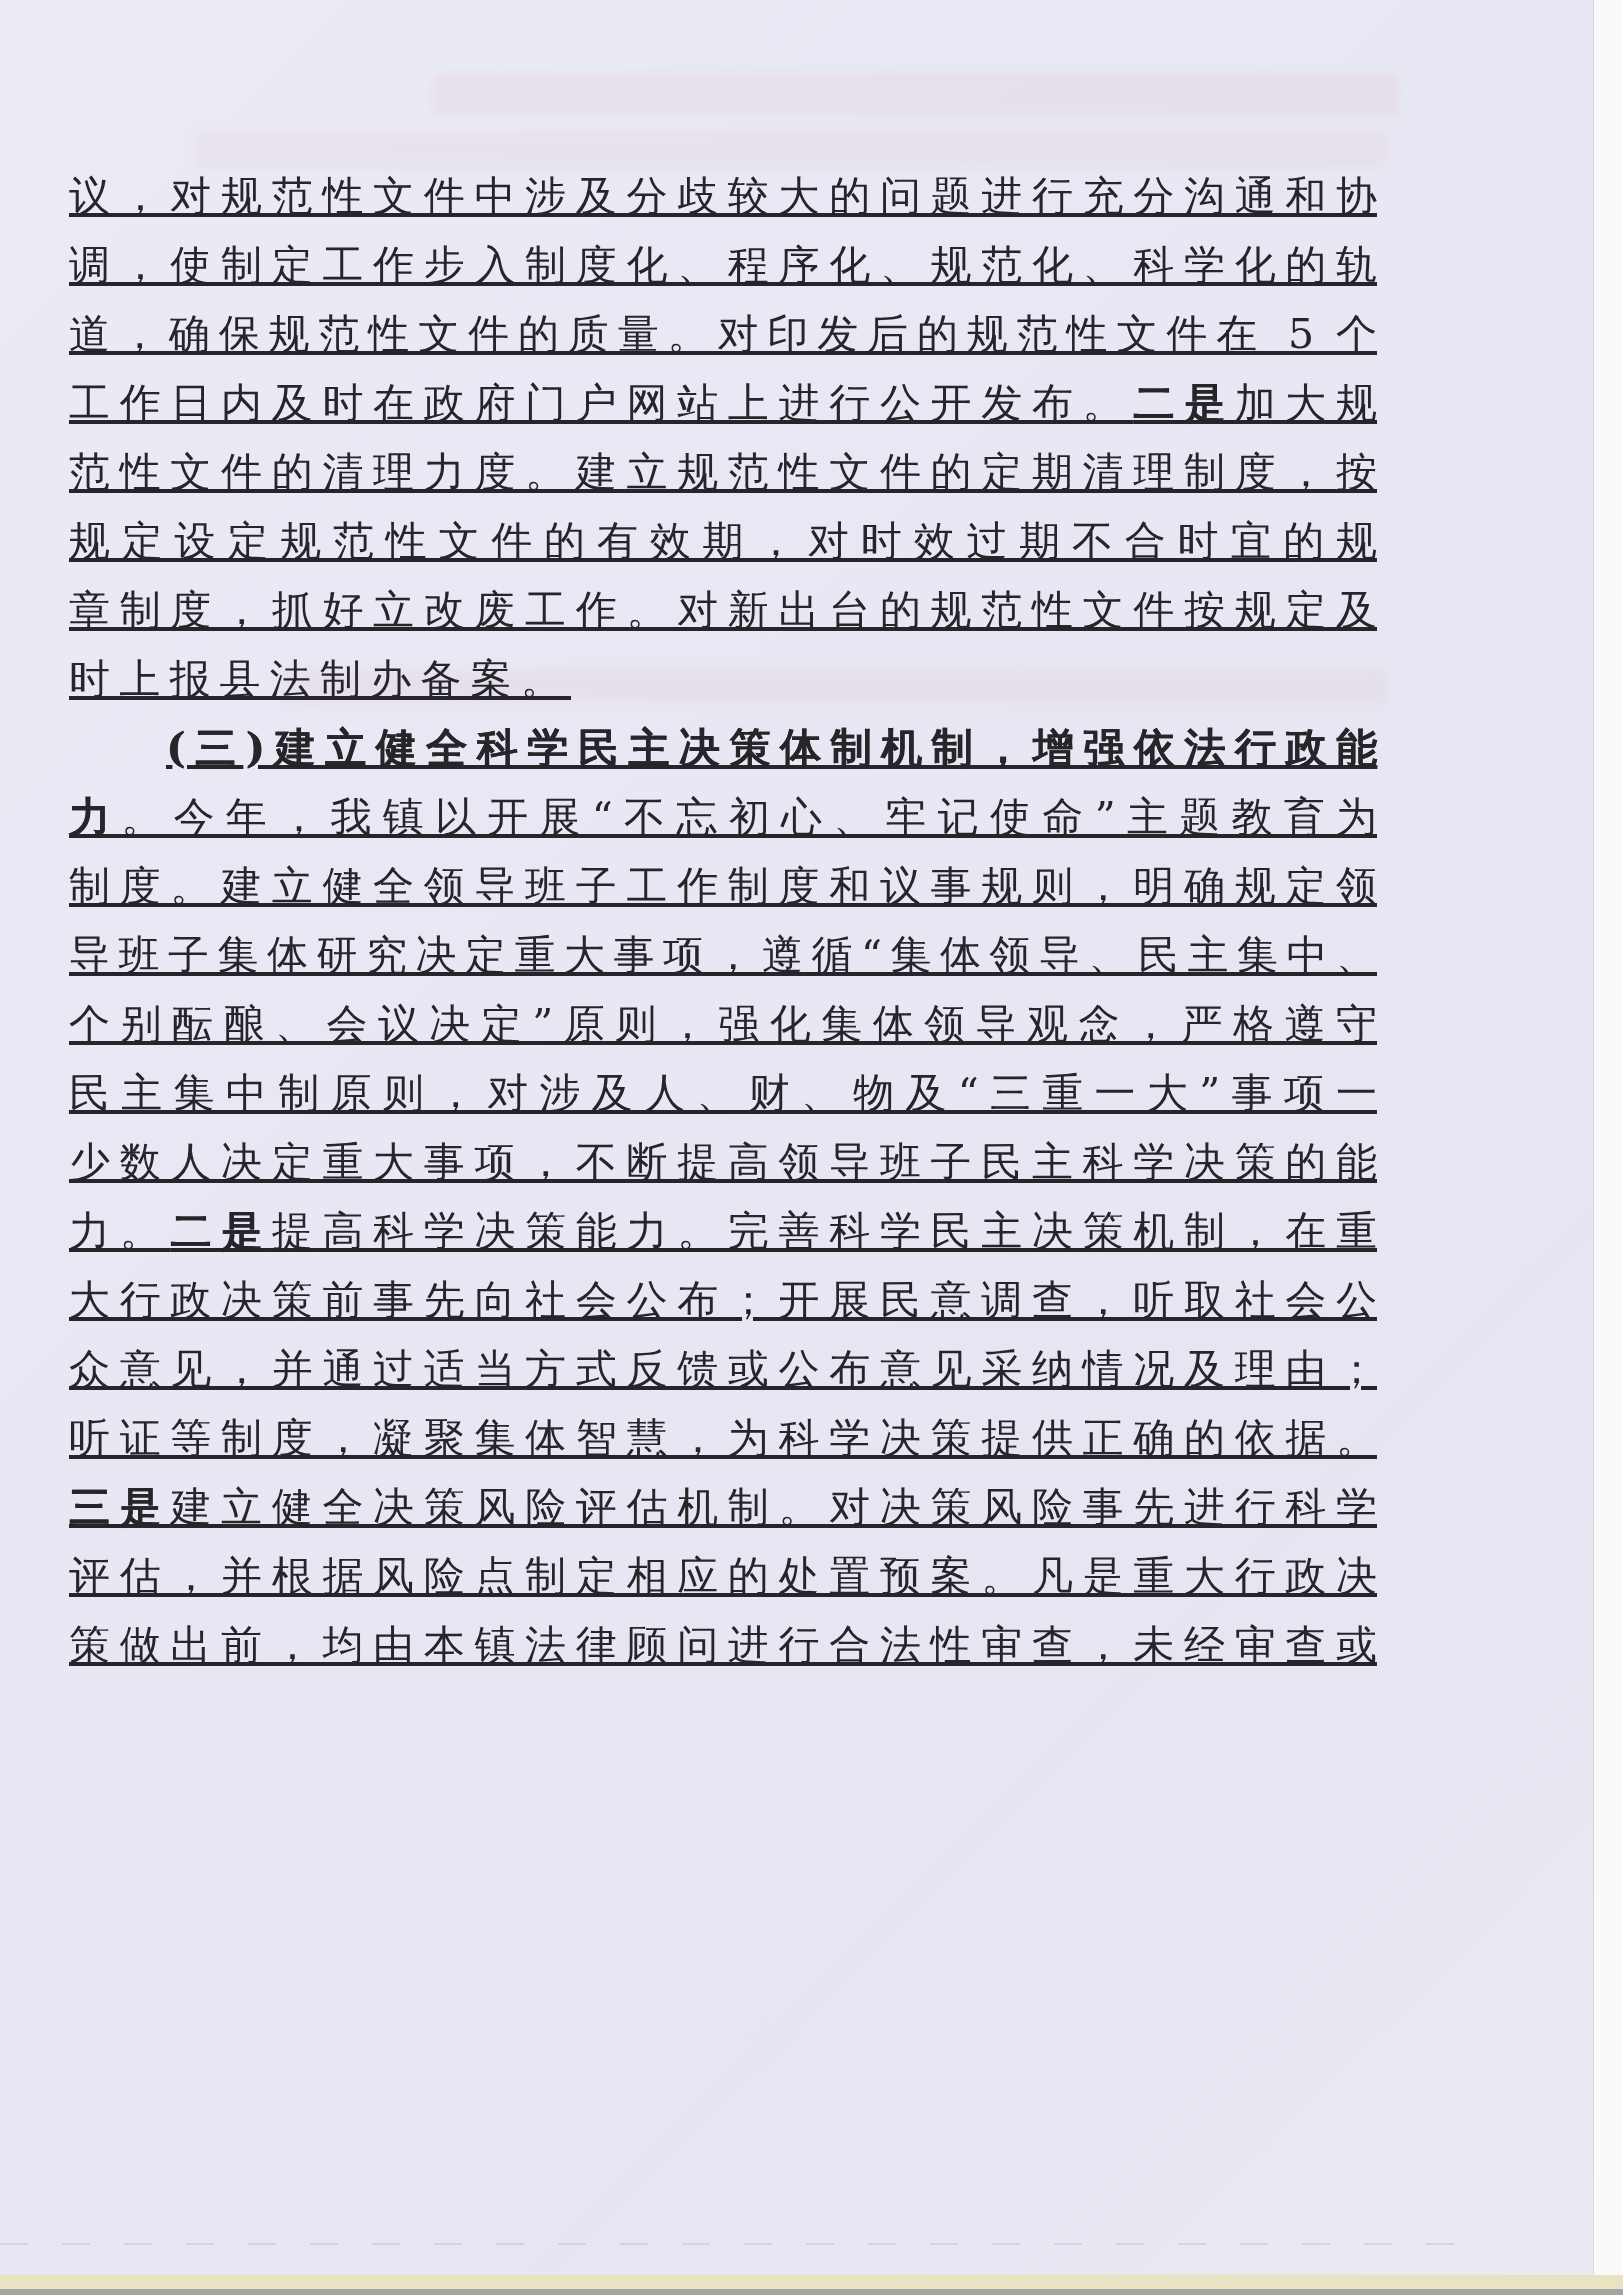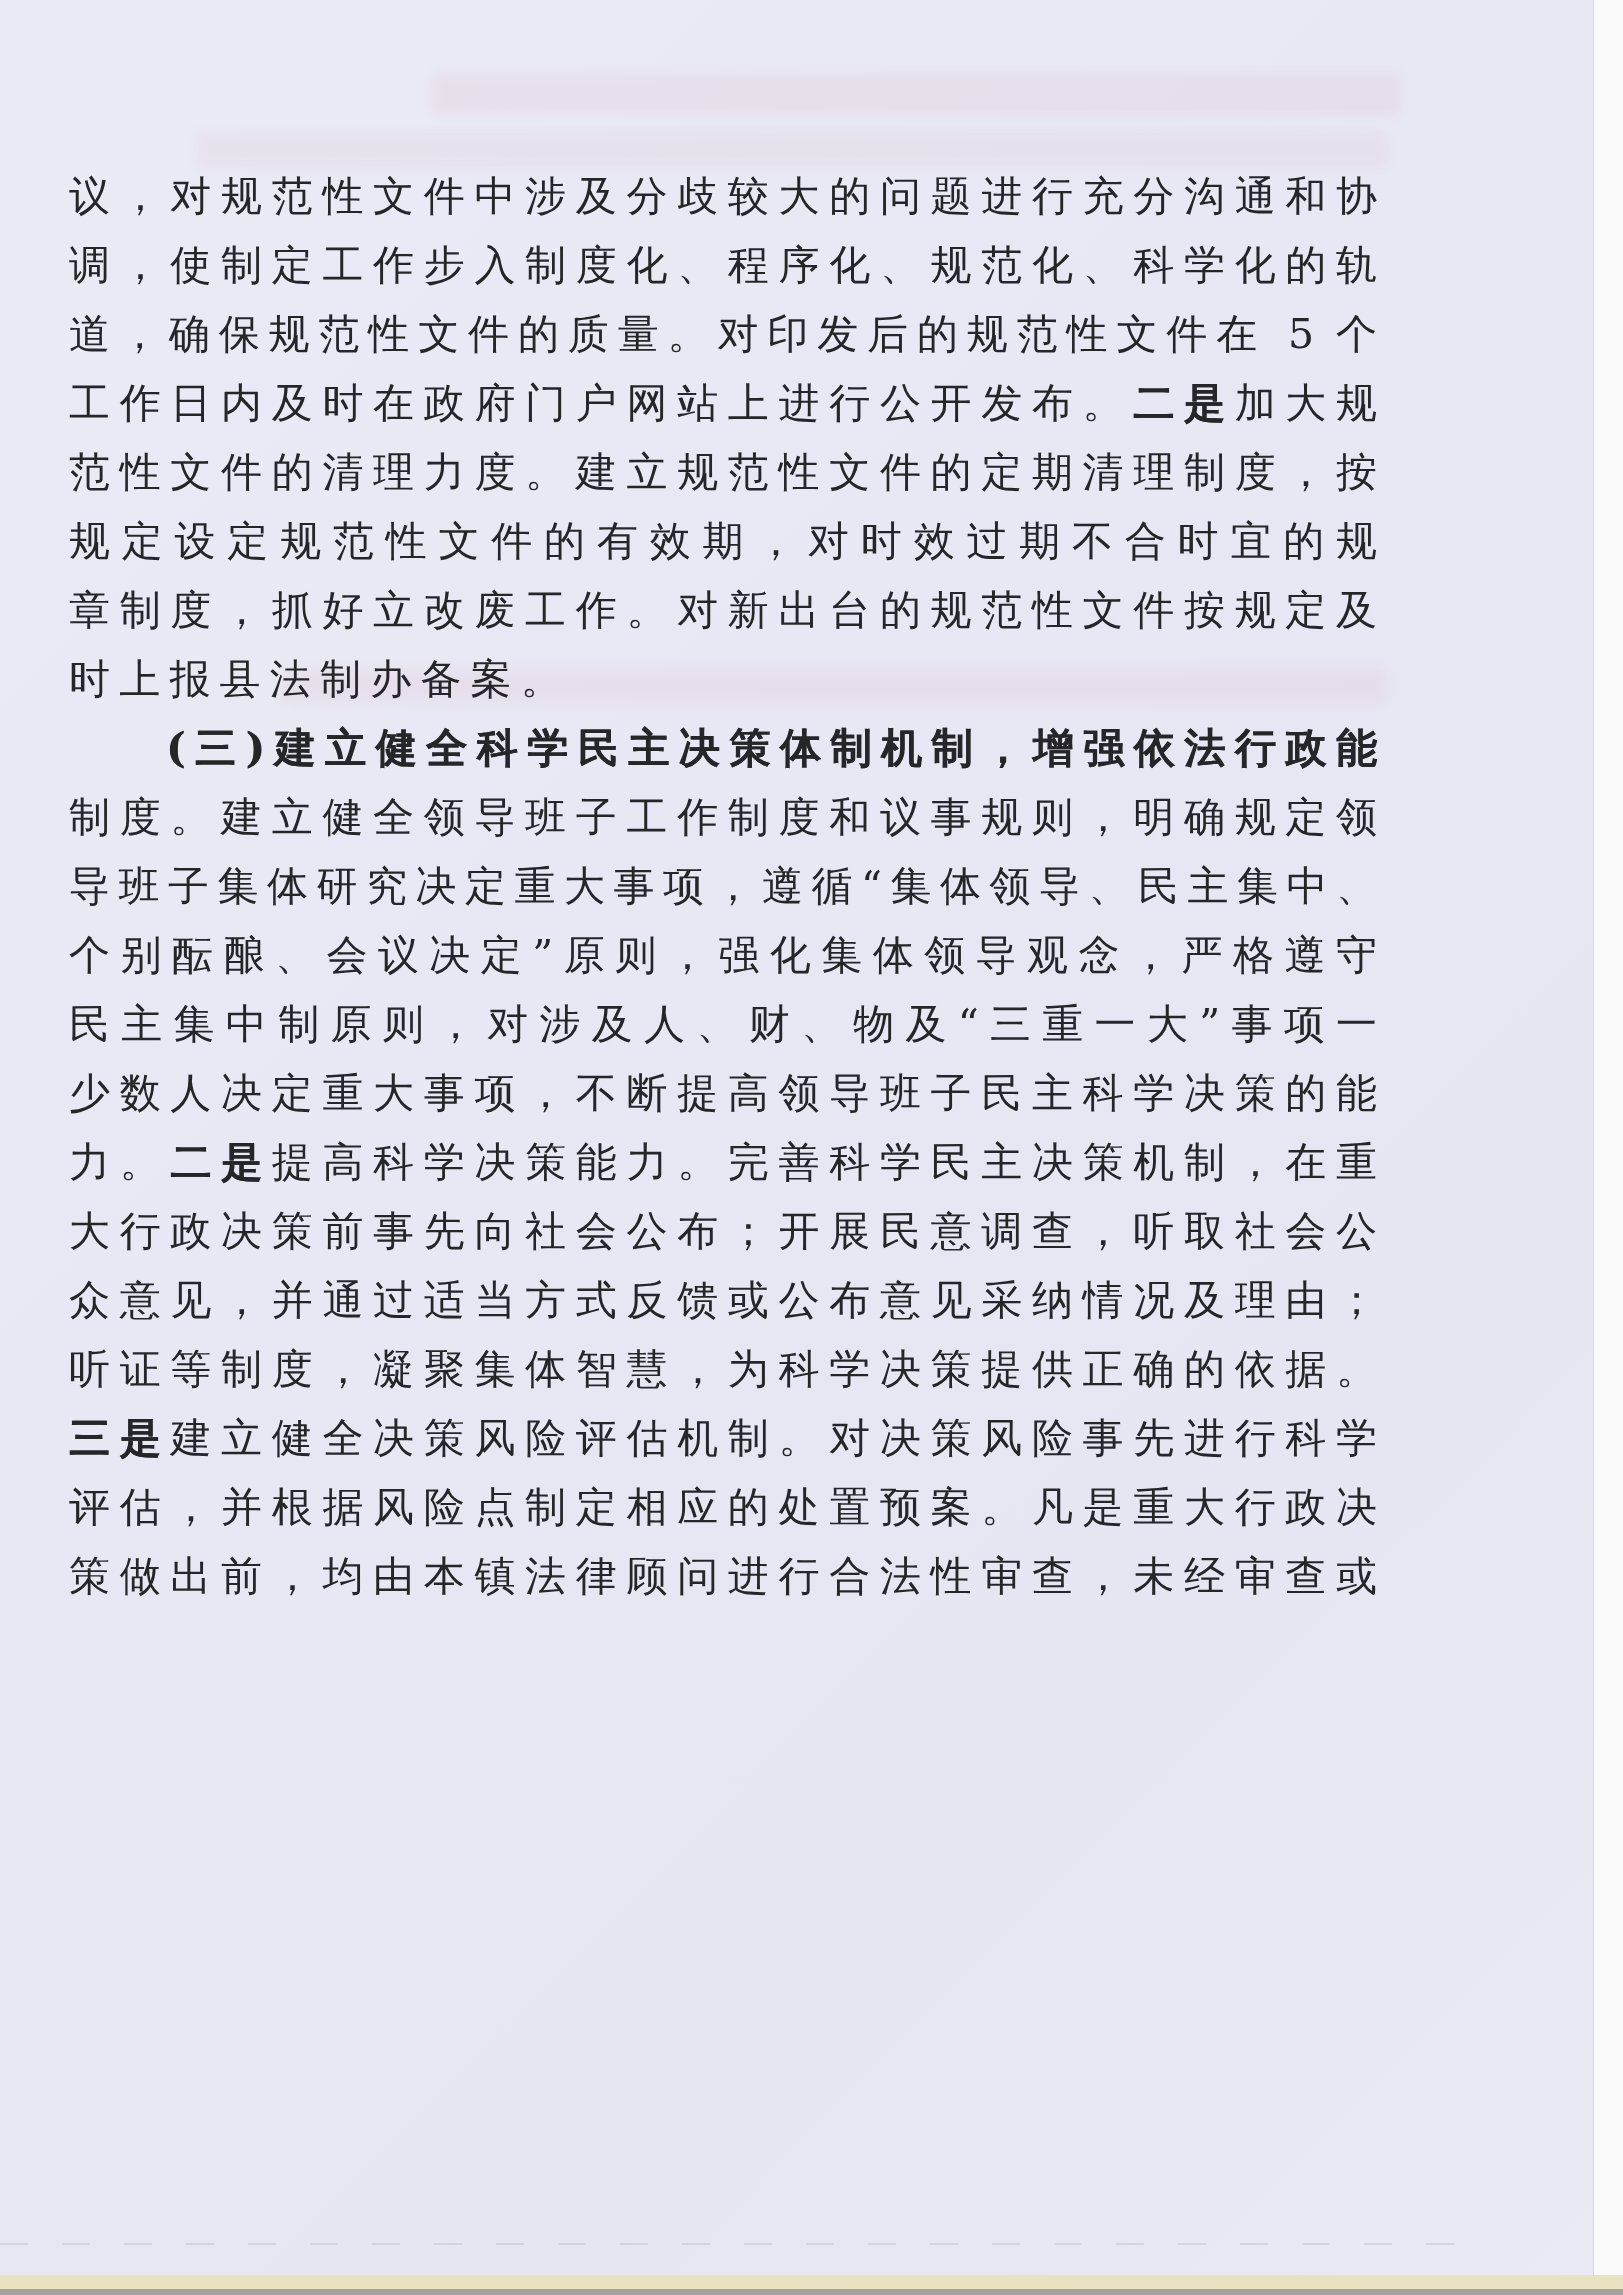--- a/index.html
+++ b/index.html
@@ -33,20 +33,21 @@
     color: var(--ink);
   }
   .line {
     height: 69px;
     line-height: 69px;
     font-size: 41px;
     white-space: nowrap;
     text-align: justify;
     text-align-last: justify;
     letter-spacing: 0;
+    text-decoration: underline;
   }
   .line.short {
     text-align-last: left;
     letter-spacing: 9.2px;
   }
   .line.indent {
     text-indent: 97px;
   }
   .line .bold {
     font-weight: 700;
@@ -102,20 +103,21 @@
   <div class="doc-body">
       <div class="line"><span>议，对规范性文件中涉及分歧较大的问题进行充分沟通和协</span></div>
       <div class="line"><span>调，使制定工作步入制度化、程序化、规范化、科学化的轨</span></div>
       <div class="line"><span>道，确保规范性文件的质量。对印发后的规范性文件在 5 个</span></div>
       <div class="line"><span>工作日内及时在政府门户网站上进行公开发布。</span><span class="bold">二是</span><span>加大规</span></div>
       <div class="line"><span>范性文件的清理力度。建立规范性文件的定期清理制度，按</span></div>
       <div class="line"><span>规定设定规范性文件的有效期，对时效过期不合时宜的规</span></div>
       <div class="line"><span>章制度，抓好立改废工作。对新出台的规范性文件按规定及</span></div>
       <div class="line short"><span>时上报县法制办备案。</span></div>
       <div class="line indent"><span class="bold">(三)建立健全科学民主决策体制机制，增强依法行政能</span></div>
+      <div class="line"><span class="bold">力</span><span>。今年，我镇以开展“不忘初心、牢记使命”主题教育为</span></div>
       <div class="line"><span>制度。建立健全领导班子工作制度和议事规则，明确规定领</span></div>
       <div class="line"><span>导班子集体研究决定重大事项，遵循“集体领导、民主集中、</span></div>
       <div class="line"><span>个别酝酿、会议决定”原则，强化集体领导观念，严格遵守</span></div>
       <div class="line"><span>民主集中制原则，对涉及人、财、物及“三重一大”事项一</span></div>
       <div class="line"><span>少数人决定重大事项，不断提高领导班子民主科学决策的能</span></div>
       <div class="line"><span>力。</span><span class="bold">二是</span><span>提高科学决策能力。完善科学民主决策机制，在重</span></div>
       <div class="line"><span>大行政决策前事先向社会公布；开展民意调查，听取社会公</span></div>
       <div class="line"><span>众意见，并通过适当方式反馈或公布意见采纳情况及理由；</span></div>
       <div class="line"><span>听证等制度，凝聚集体智慧，为科学决策提供正确的依据。</span></div>
       <div class="line"><span class="bold">三是</span><span>建立健全决策风险评估机制。对决策风险事先进行科学</span></div>

